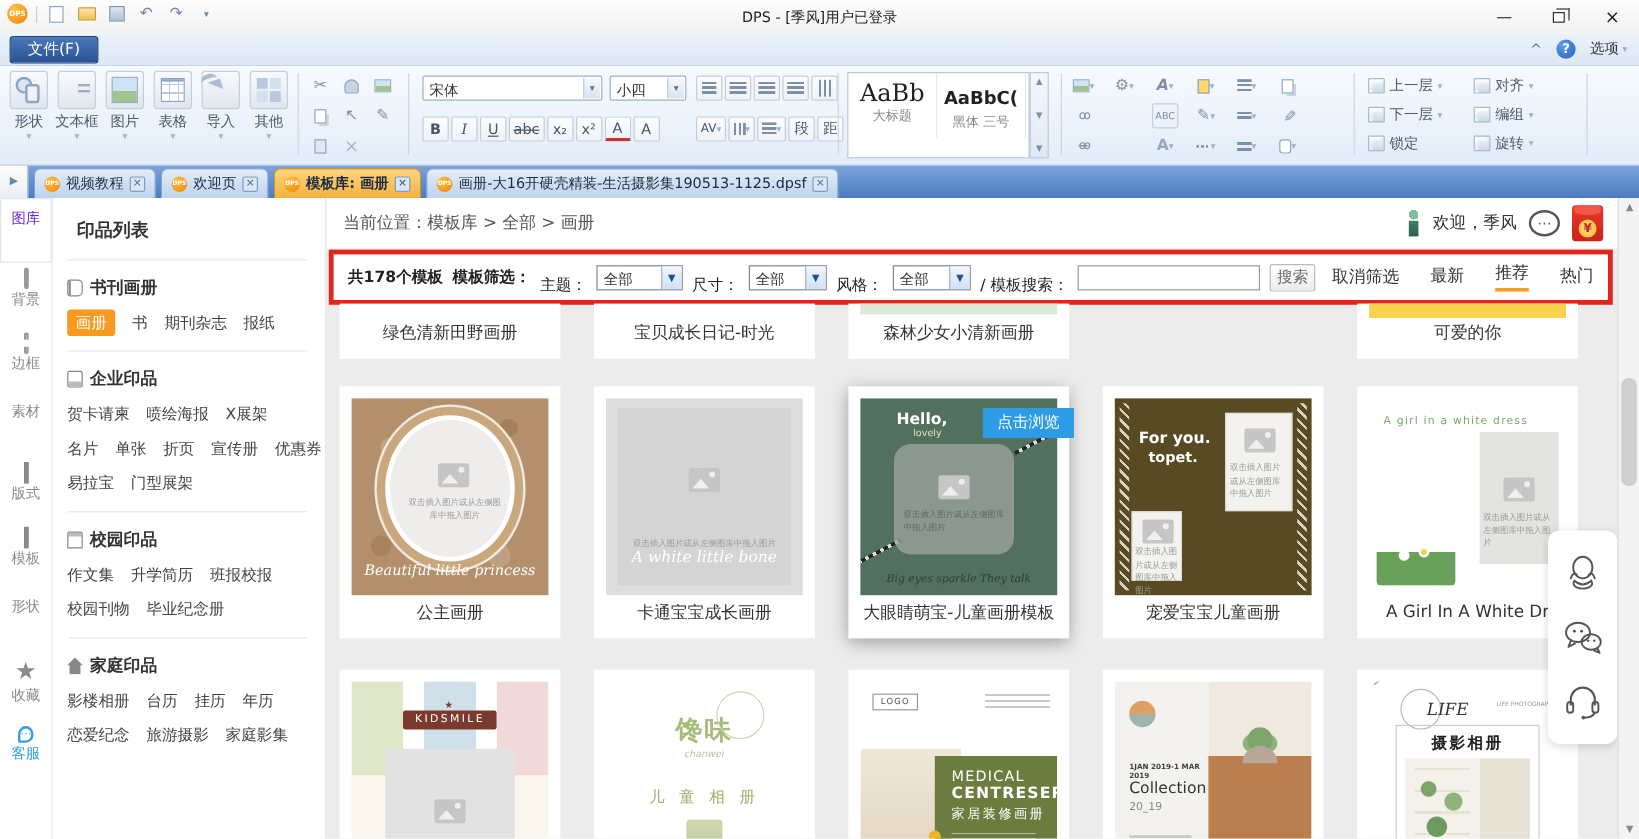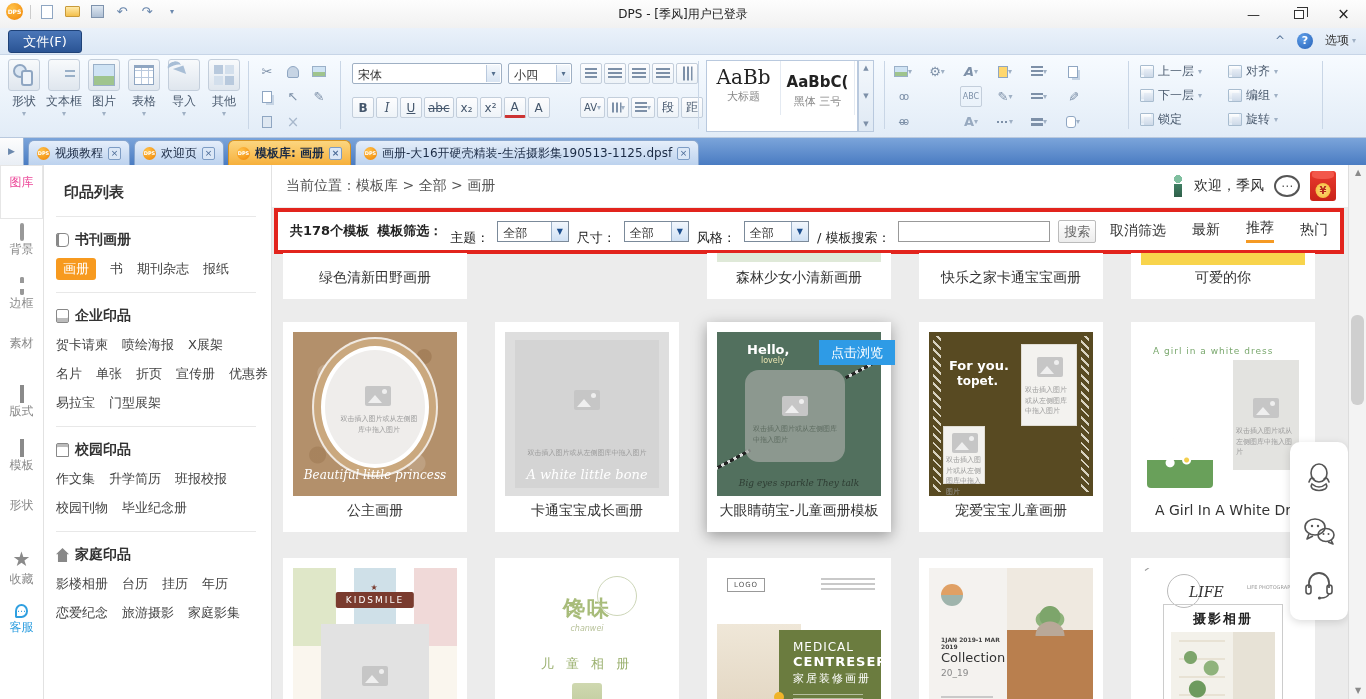--- a/index.html
+++ b/index.html
@@ -84,21 +84,21 @@
   .dtabs { position:absolute; left:28px; top:2px; display:flex; gap:4px; }
   .dtab { height:25px; border-radius:6px 6px 0 0; background:linear-gradient(#e5eefa,#bcd2ee); border:1px solid #87a6cf; border-bottom:none; display:flex; align-items:center; gap:5px; padding:0 8px; font-size:12px; color:#1a2a44; }
   .dtab.active { background:linear-gradient(#fcd680,#f6b03c); border-color:#d89420; font-weight:bold; }
   .dps-dot { width:13px; height:13px; border-radius:50%; background:radial-gradient(circle at 35% 30%,#ffc24a,#ef8200); color:#fff; font-size:5px; display:flex; align-items:center; justify-content:center; font-weight:bold; }
   .tab-x { width:13px; height:13px; border:1px solid #7d9cc4; border-radius:2px; background:#dbe7f6; color:#4a6a96; font-size:9px; line-height:11px; text-align:center; }
 
   
   #rail { position:absolute; left:0; top:165px; width:44px; height:534px; background:#fff; border-right:1px solid #e2e2e2; }
   .rail-item { height:54px; text-align:center; padding-top:6px; color:#8a8a8a; }
   .rail-item .rlbl { font-size:12px; display:block; margin-top:2px; }
-  .rail-item.active { color:#ec4899; border:1px solid #e6e6e6; background:#fff; }
+  .rail-item.active { color:#6d28d9; border:1px solid #e6e6e6; background:#fff; }
   .rail-item.blue { color:#2f9fe0; }
   .ri { width:22px; height:20px; margin:0 auto; position:relative; }
   .ri-gallery { background:linear-gradient(#f09242,#e8650f); border-radius:3px; transform:rotate(-4deg); box-shadow:2px -2px 0 -1px #f6b27a; }
   .ri-bg { border:2px solid #999; border-radius:2px; background:linear-gradient(170deg,transparent 60%,#aaa 60%); }
   .ri-border { border:2px dashed #999; border-radius:3px; }
   .ri-flower { background:radial-gradient(circle at 50% 30%,#909090 6px,transparent 6px),radial-gradient(circle at 25% 45%,#909090 5px,transparent 5px),radial-gradient(circle at 75% 45%,#909090 5px,transparent 5px),linear-gradient(#909090,#909090) 50% 100%/3px 9px no-repeat; }
   .ri-layout { background:repeating-linear-gradient(0deg,#8a8a8a 0 5px,#fff 5px 7px),repeating-linear-gradient(90deg,#8a8a8a 0 5px,#fff 5px 7px); border:2px solid #8a8a8a; }
   .ri-tpl { border:2px solid #8a8a8a; background:linear-gradient(#8a8a8a,#8a8a8a) 2px 2px/7px 12px no-repeat,linear-gradient(#8a8a8a,#8a8a8a) 11px 2px/6px 5px no-repeat; }
   .ri-shape { width:20px; height:20px; background:#8f8f8f; border-radius:50%; box-shadow:0 0 0 2px #fff inset; }
   .ri-star { font-size:20px; line-height:20px; color:#8a8a8a; }
@@ -654,26 +654,26 @@
     <span class="search-btn">搜索</span>
     <span class="clear-btn">取消筛选</span>
     <span class="sort-tab">最新</span>
     <span class="sort-tab active">推荐</span>
     <span class="sort-tab">热门</span>
   </div>
 
   <div class="strip1" style="left:11px">
       <div class="t">绿色清新田野画册</div>
     </div>
+  <div class="strip1" style="left:223px">
+      <div class="t">宝贝成长日记-时光</div>
+    </div>
   <div class="strip1" style="left:435px">
       <div class="sliver" style="background:#dfe9d8"></div>
       <div class="t">森林少女小清新画册</div>
-    </div>
-  <div class="strip1" style="left:647px">
-      <div class="t">快乐之家卡通宝宝画册</div>
     </div>
   <div class="strip1" style="left:859px">
       <div class="sliver" style="background:#f8d44c;height:12px"></div>
       <div class="t">可爱的你</div>
     </div>
 
   <div class="card" style="left:11px">
     <div class="thumb t-princess">
       <div class="oval">
         <span class="phicon" style="left:40px;top:36px"></span>
@@ -682,21 +682,21 @@
       <div class="script" style="position:absolute;left:0;right:0;bottom:14px;text-align:center;color:#fff;font-size:12px">Beautiful little princess</div>
     </div>
     <div class="card-title">公主画册</div>
   </div>
 
   <div class="card" style="left:223px">
     <div class="thumb t-cartoon">
       <div class="inner">
         <span class="phicon" style="left:59px;top:50px"></span>
         <div class="hint" style="left:0;right:0;top:108px;text-align:center">双击插入图片或从左侧图库中拖入图片</div>
-        <div class="script" style="position:absolute;left:0;right:0;bottom:6px;text-align:center;color:#fff;font-size:13px">A white little bone</div>
+        <div class="script" style="position:absolute;left:0;right:0;bottom:16px;text-align:center;color:#fff;font-size:13px">A white little bone</div>
       </div>
     </div>
     <div class="card-title">卡通宝宝成长画册</div>
   </div>
 
   <div class="card hover-card" style="left:435px">
     <div class="thumb t-eyes">
       <div style="position:absolute;left:30px;top:10px;color:#fff;font-weight:bold;font-size:13px">Hello,</div>
       <div style="position:absolute;left:44px;top:24px;color:#e8e3b0;font-size:8px">lovely</div>
       <div class="deco-arrow" style="right:-6px;top:34px"></div>

